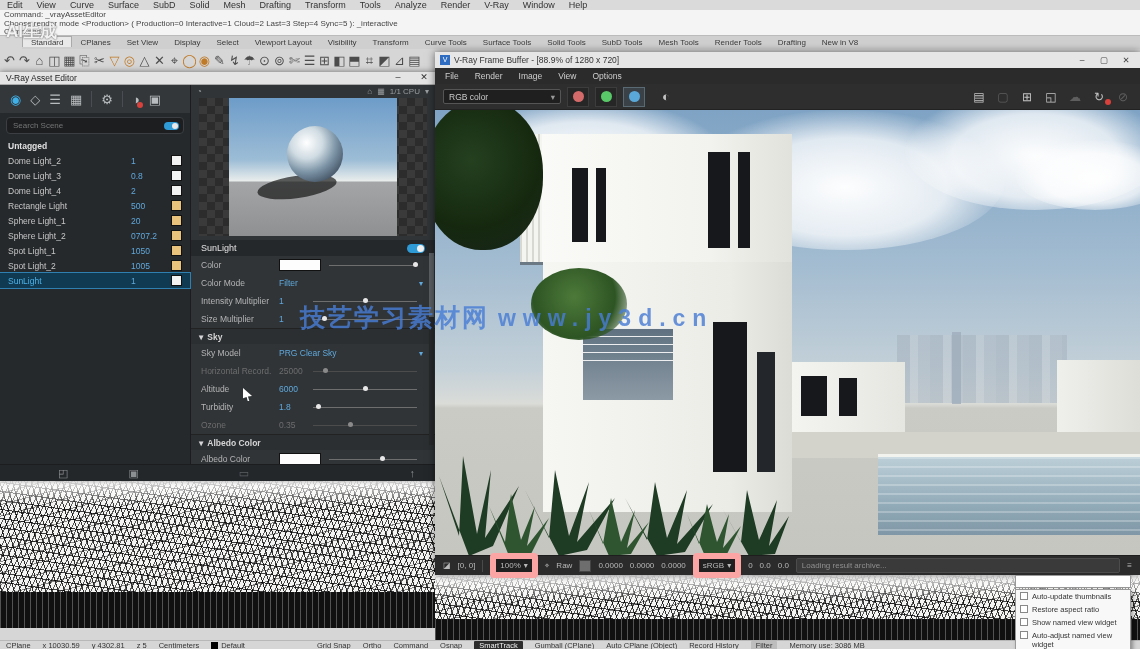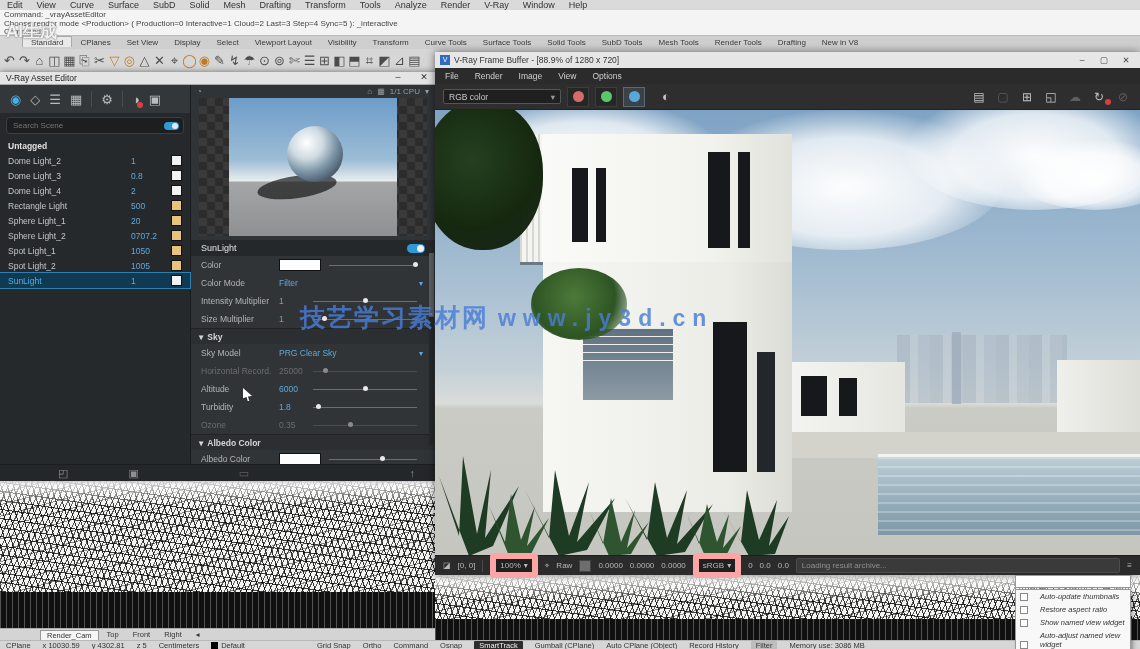--- a/index.html
+++ b/index.html
@@ -117,21 +117,21 @@
   .vp-tabs .t{padding:0 6px;}
   .vp-tabs .t.act{background:#f6f6f6;border:1px solid #999;border-bottom:none;}
   .statusbar{left:0;top:640px;width:1140px;height:9px;background:#d6d6d6;border-top:1px solid #b8b8b8;display:flex;align-items:center;gap:12px;padding:0 6px;box-sizing:border-box;font-size:7.5px;color:#333;white-space:nowrap;overflow:hidden;}
   .statusbar .chip-dark{background:#2d2d2d;color:#f0f0f0;padding:0 5px;border-radius:1px;}
   .statusbar .chip-gray{background:#bdbdbd;padding:0 5px;border-radius:1px;}
   .lay-sw{display:inline-block;width:7px;height:7px;background:#000;vertical-align:-1px;margin-right:3px;}
   
   .ctx{left:1015px;top:575px;width:116px;z-index:40;font-size:7.5px;color:#333;}
   .ctx .topbox{height:11px;background:#fff;border:1px solid #9a9a9a;margin-bottom:1px;}
   .ctx .menu{background:#f8f8f8;border:1px solid #9a9a9a;box-shadow:2px 2px 4px rgba(0,0,0,.35);}
-  .ctx .mi{display:flex;align-items:flex-end;gap:12px;padding:2px 4px;font-style:italic;}
+  .ctx .mi{display:flex;align-items:flex-start;gap:4px;padding:2px 4px;}
   .ctx .cb{width:6px;height:6px;border:1px solid #888;background:#fff;flex:none;}
   
   .wm{left:300px;top:301px;width:600px;z-index:50;color:rgba(72,124,212,.82);font-weight:bold;font-size:25px;white-space:nowrap;letter-spacing:2px;}
   .wm .url{letter-spacing:7px;font-size:23px;}
   .ai{left:6px;top:20px;z-index:60;font-size:17px;font-weight:bold;color:rgba(255,255,255,.9);text-shadow:0 0 2px #777,0 0 1px #777;}
   .cursor{left:243px;top:388px;width:9px;height:13px;z-index:55;background:#fff;
     clip-path:polygon(0 0,100% 62%,55% 66%,70% 100%,52% 100%,40% 70%,0 78%);filter:drop-shadow(0 0 1px #000);}
 </style>
 </head>
 <body>
@@ -452,27 +452,20 @@
       <span>0</span>
       <span>0.0</span>
       <span>0.0</span>
       <span class="vmsg">
           <span>Loading result archive...</span>
         </span>
       <span>≡</span>
     </div>
   </div>
 
-  <div class="abs vp-tabs">
-    <span class="t act">Render_Cam</span>
-    <span class="t">Top</span>
-    <span class="t">Front</span>
-    <span class="t">Right</span>
-    <span class="t">◂</span>
-  </div>
 
   <div class="abs statusbar">
     <span>CPlane</span>
     <span>x 10030.59</span>
     <span>y 4302.81</span>
     <span>z 5</span>
     <span>Centimeters</span>
     <span><span class="lay-sw"></span><span>Default</span></span>
     <span style="margin-left:60px;">Grid Snap</span>
     <span>Ortho</span>

